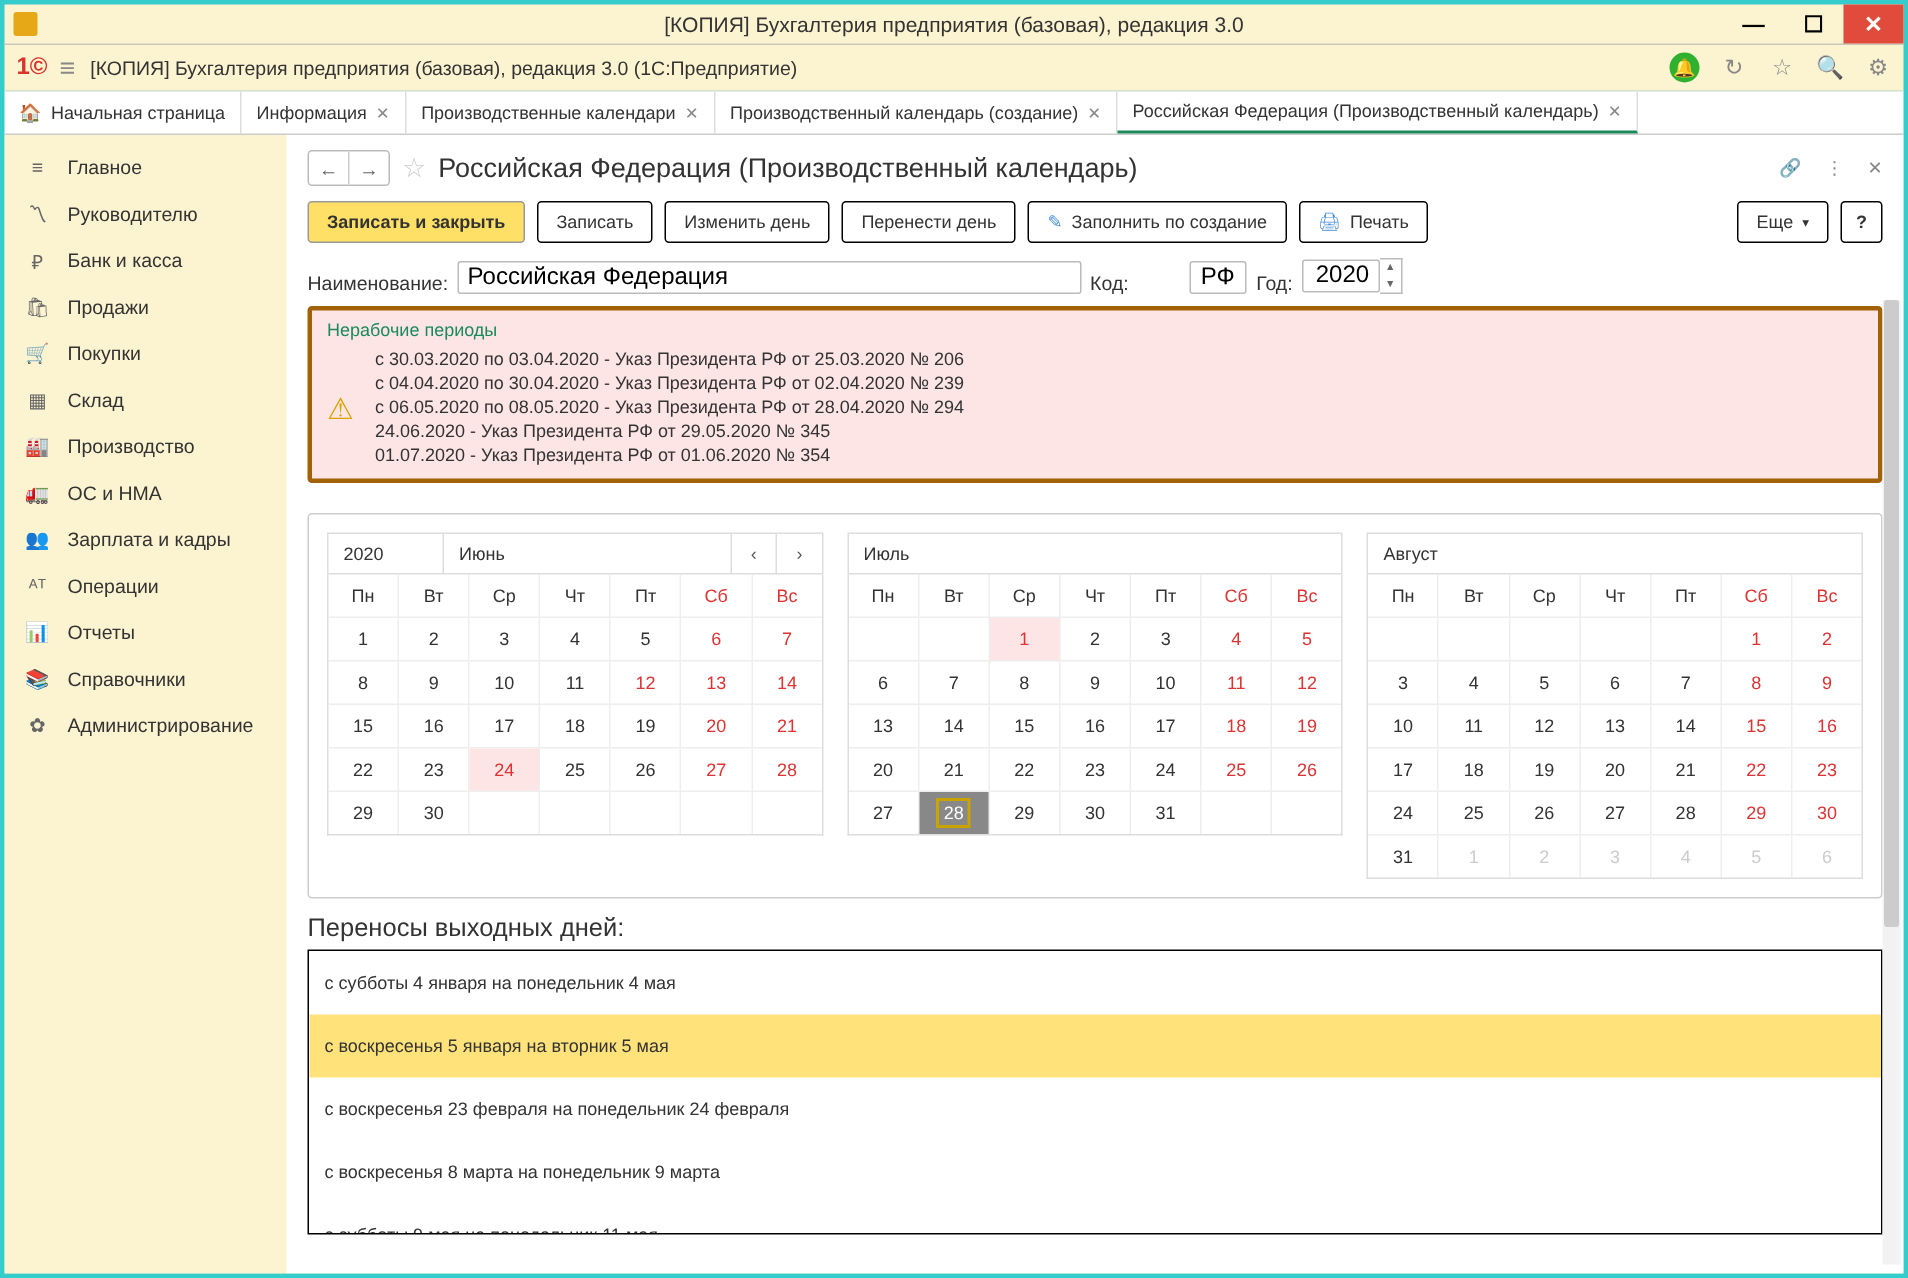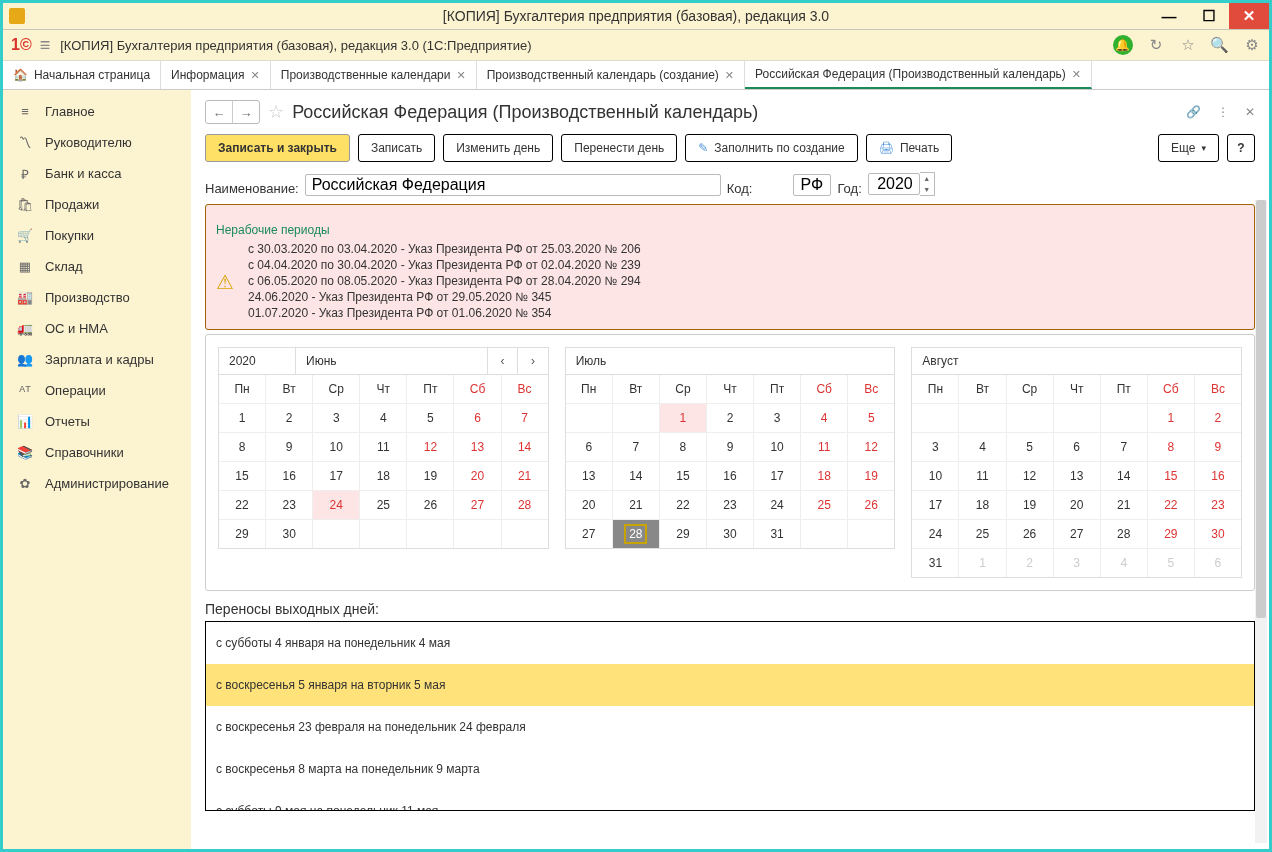--- a/index.html
+++ b/index.html
@@ -42,21 +42,21 @@
 .btn.q{width:26px;padding:0;justify-content:center;font-weight:bold;}
 .formrow{display:flex;align-items:flex-end;padding:0 14px 8px 14px;gap:6px;font-size:13px;}
 .formrow label{color:#333;}
 .tinput{height:22px;border:1px solid #bbb;border-radius:2px;padding:0 6px;font-size:16px;box-sizing:border-box;}
 .namef{flex:1;max-width:416px;}
 .codef{width:38px;margin-left:35px;}
 .yearwrap{display:flex;align-items:center;}
 .yearf{width:52px;text-align:right;}
 .spin{display:flex;flex-direction:column;border:1px solid #bbb;border-left:none;height:22px;}
 .spin div{width:14px;height:11px;font-size:7px;display:flex;align-items:center;justify-content:center;color:#666;cursor:pointer;}
-.notice{margin:0 14px 4px 14px;background:#fde5e5;border:1px solid #a16207;border-radius:3px;padding:18px 10px 8px 10px;font-size:12px;}
+.notice{margin:0 14px 20px 14px;background:#fde5e5;border:3px solid #a16207;border-radius:3px;padding:6px 10px 8px 10px;font-size:12px;}
 .notice .nhead{color:#1a8a5a;margin-bottom:4px;}
 .notice .nbody{display:flex;gap:10px;}
 .notice .warn{width:22px;height:22px;align-self:center;color:#d9a400;font-size:20px;}
 .notice .lines div{line-height:16px;}
 .calwrap{margin:0 14px 0 14px;border:1px solid #ccc;border-radius:3px;padding:12px;display:flex;gap:16px;overflow:hidden;}
 .month{flex:1;}
 .mhead{display:flex;border:1px solid #ddd;}
 .mhead .mcell{height:26px;display:flex;align-items:center;padding:0 10px;font-size:12px;border-right:1px solid #ddd;}
 .mhead .mcell:last-child{border-right:none;}
 .mhead .yearcell{width:56px;}
@@ -68,21 +68,21 @@
 .calgrid .row{display:flex;}
 .calgrid .cell{flex:1;height:28px;display:flex;align-items:center;justify-content:center;border-right:1px solid #eee;border-bottom:1px solid #eee;font-size:12px;}
 .calgrid .cell:last-child{border-right:none;}
 .calgrid .row:last-child .cell{border-bottom:none;}
 .calgrid .hdr .cell{font-weight:normal;}
 .calgrid .cell.we{color:#d33;}
 .calgrid .cell.hol{background:#fde5e5;color:#d33;}
 .calgrid .cell.faded{color:#ccc;}
 .calgrid .cell.today{background:#888;}
 .calgrid .cell.today span{background:#888;border:2px solid #c9a400;color:#fff;padding:1px 3px;}
-.translabel{padding:10px 14px 4px 14px;font-size:14px;}
+.translabel{padding:10px 14px 4px 14px;font-size:17px;}
 .transbox{margin:0 14px 1px 14px;border:1px solid #000000;height:188px;overflow-y:auto;}
 .trow{padding:14px 10px;font-size:12px;}
 .trow.sel{background:#ffe27a;}
 .scrollbar{position:absolute;right:2px;top:110px;bottom:6px;width:12px;background:#f2f2f2;}
 .scrollbar .thumb{position:absolute;left:1px;right:1px;top:0;height:65%;background:#ccc;border-radius:2px;}
 </style>
 </head>
 <body>
 
 <div class="window">

